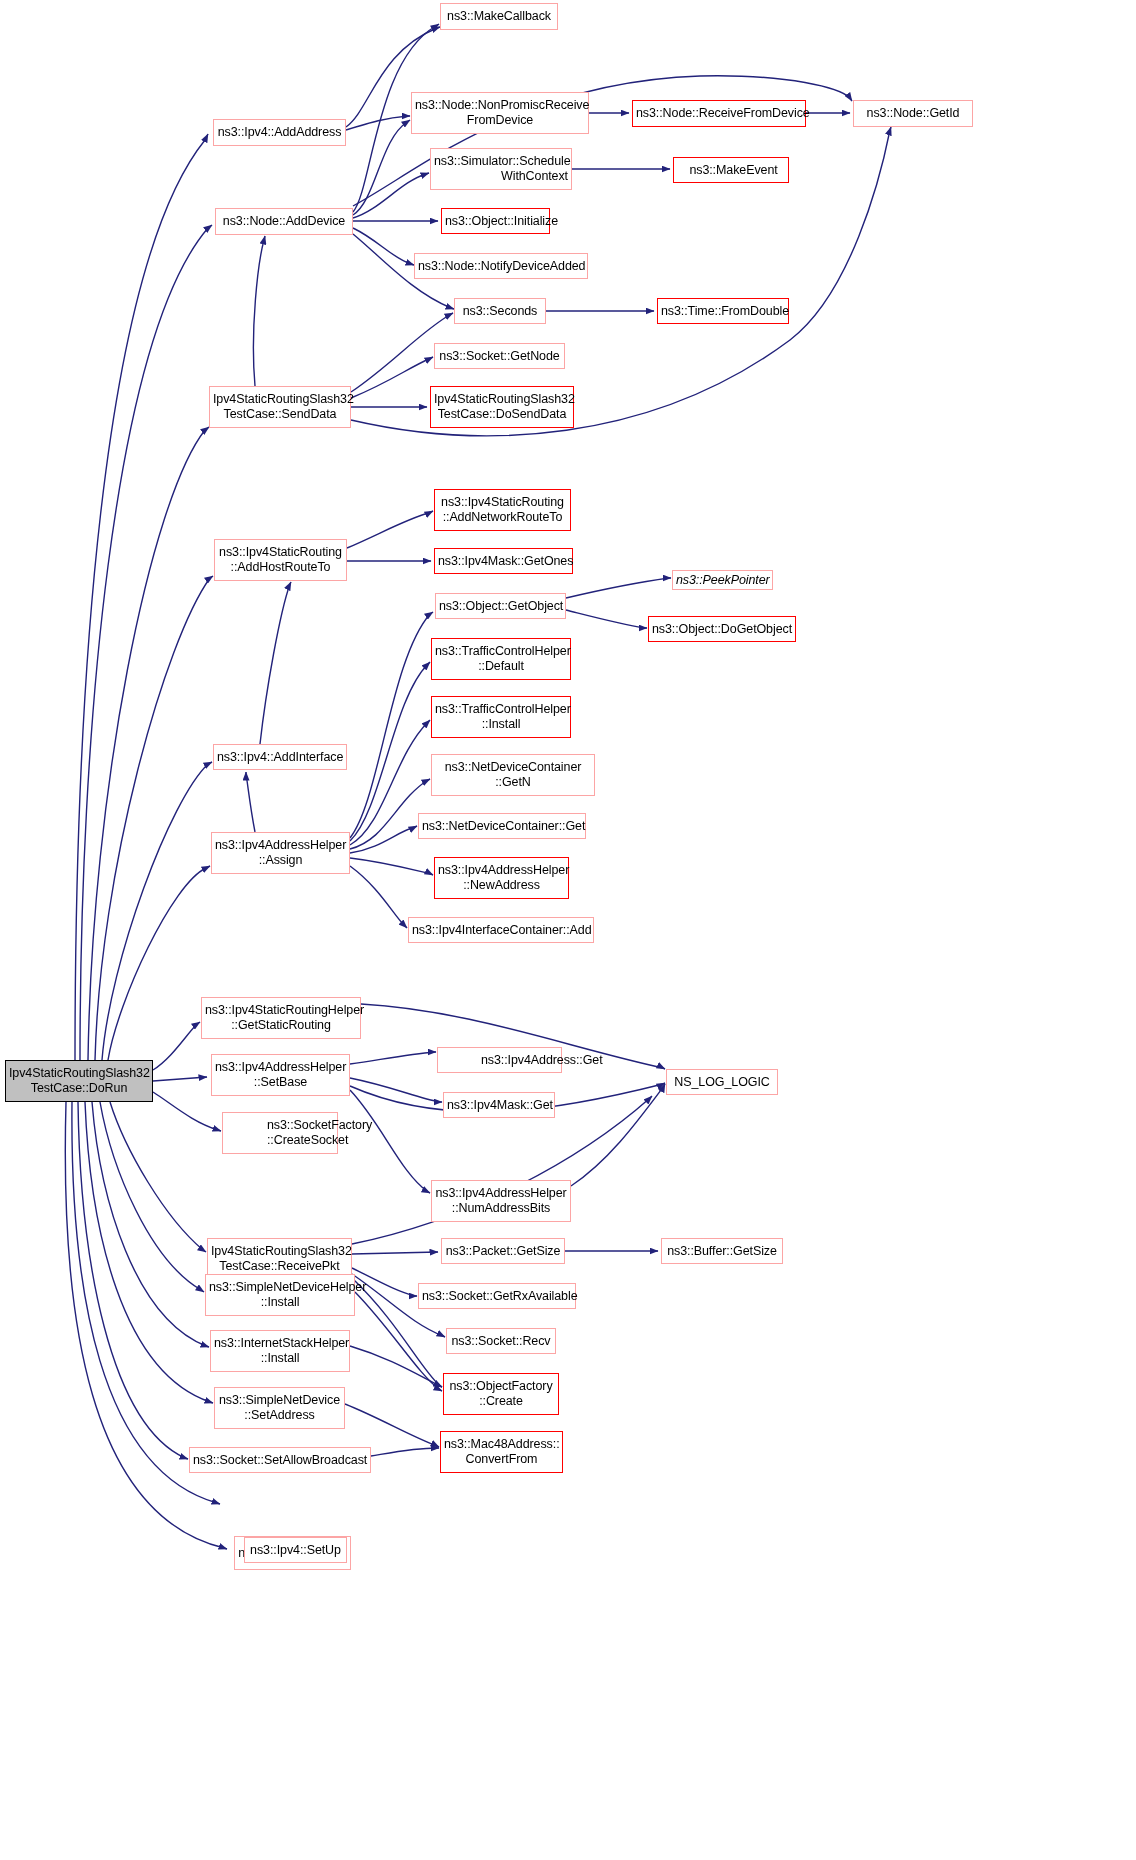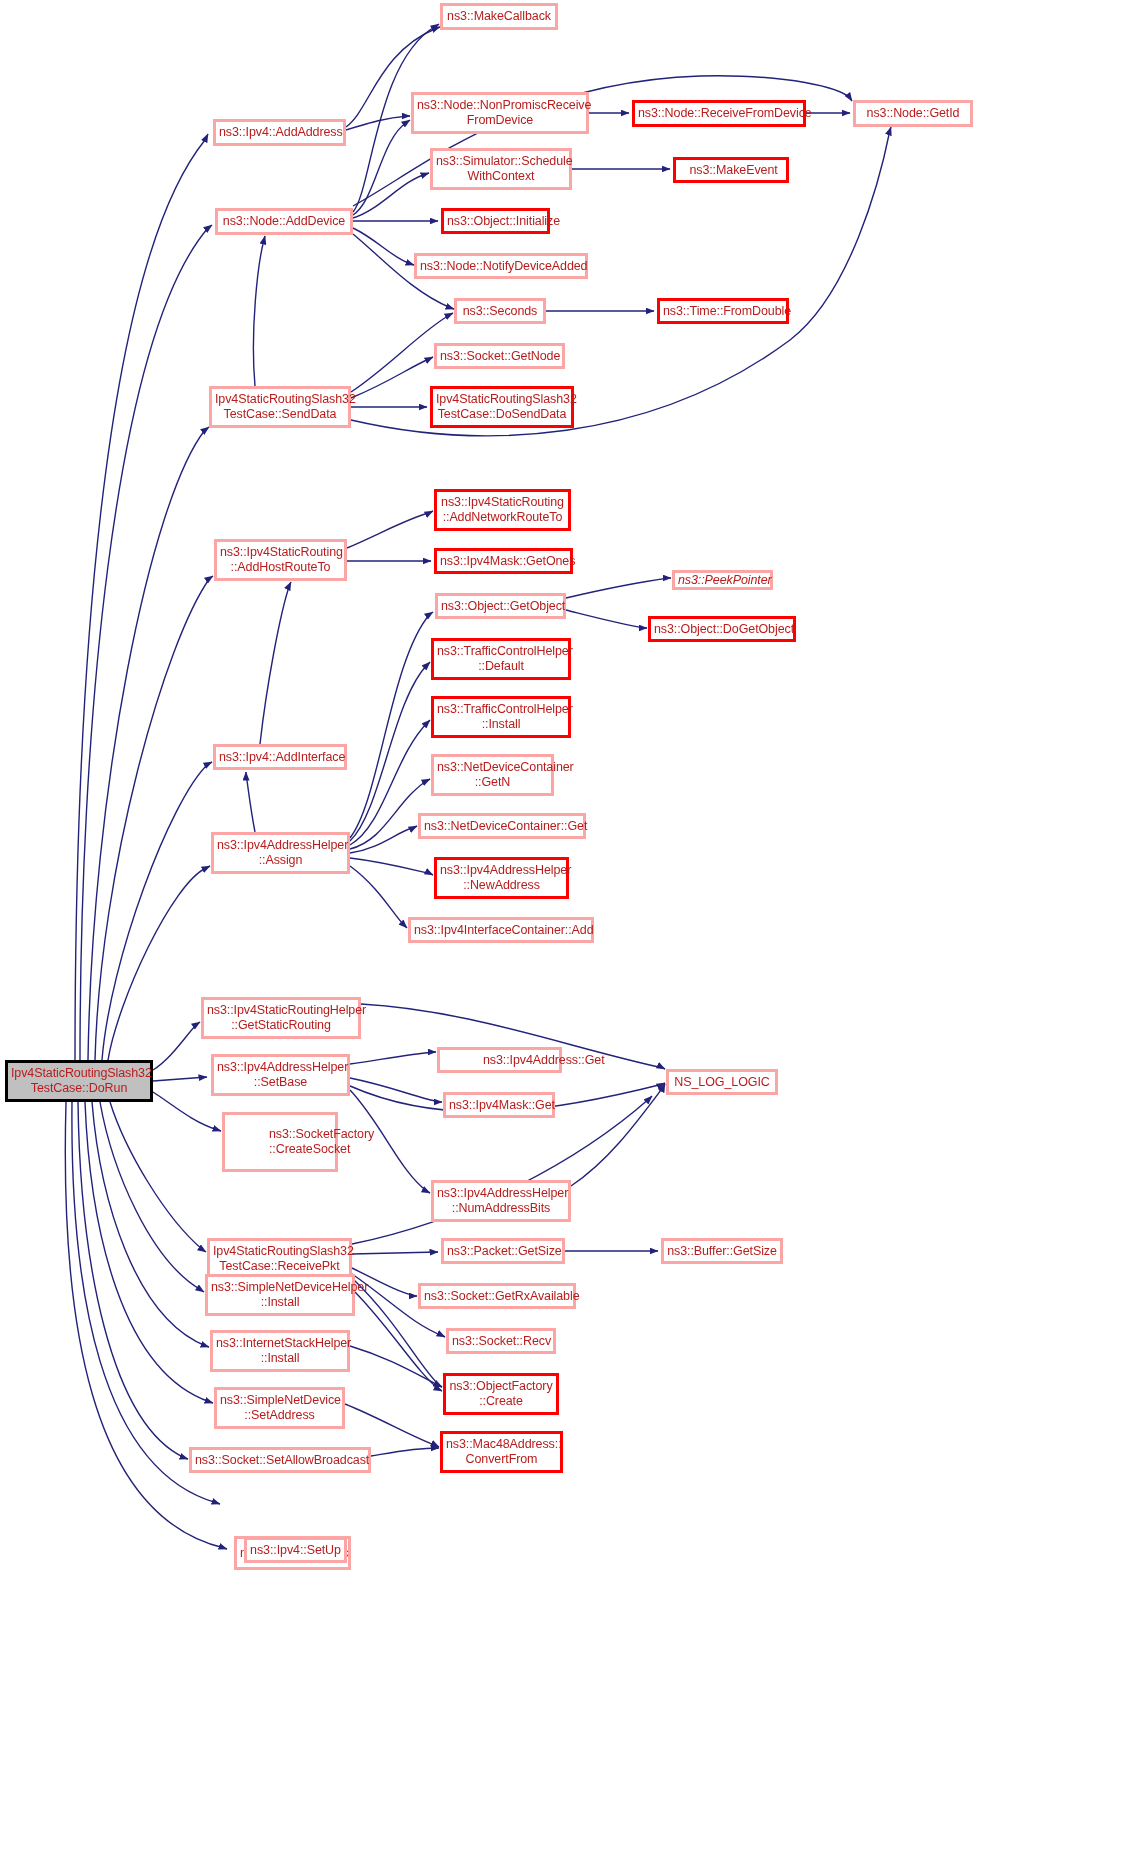--- a/index.html
+++ b/index.html
@@ -23,28 +23,28 @@
     left: 0;
     top: 0;
     width: 1136px;
     height: 1860px;
     pointer-events: none;
   }
   .gnode {
     position: absolute;
     box-sizing: border-box;
     background: #ffffff;
-    border: 3px solid #fca5a5;
+    border: 1px solid #fca5a5;
     display: flex;
     align-items: center;
     justify-content: center;
     text-align: center;
     font-size: 12.5px;
     line-height: 15px;
-    color: #b91c1c;
+    color: #000000;
     letter-spacing: -0.1px;
     white-space: pre-line;
     padding: 0 3px;
   }
   .gnode.red {
     border-color: #ff0000;
   }
   .gnode.root {
     background: #c0c0c0;
     border-color: #000000;
@@ -130,21 +130,21 @@
         <path d="M 345 1404 C 380 1418 410 1436 437 1446 L 439 1447" fill="none" stroke="#22227a" stroke-width="1.4" marker-end="url(#arrow)"></path>
         <path d="M 371 1456 C 395 1452 415 1448 437 1448 L 439 1448" fill="none" stroke="#22227a" stroke-width="1.4" marker-end="url(#arrow)"></path>
       </g>
   </svg>
   <div id="nodes">
       <div class="gnode" style="left: 440px; top: 3px; width: 118px; height: 27px;"><span class="lbl">ns3::MakeCallback</span></div>
       <div class="gnode" style="left: 411px; top: 92px; width: 178px; height: 42px;"><span class="lbl">ns3::Node::NonPromiscReceive
 FromDevice</span></div>
       <div class="gnode red" style="left: 632px; top: 100px; width: 174px; height: 27px;"><span class="lbl">ns3::Node::ReceiveFromDevice</span></div>
       <div class="gnode" style="left: 853px; top: 100px; width: 120px; height: 27px;"><span class="lbl">ns3::Node::GetId</span></div>
-      <div class="gnode" style="left: 430px; top: 148px; width: 142px; height: 42px;"><span class="lbl">ns3::Simulator::Schedule
+      <div class="gnode" style="left: 430px; top: 148px; width: 142px; height: 42px; text-align: right;"><span class="lbl">ns3::Simulator::Schedule
 WithContext</span></div>
       <div class="gnode red" style="left: 673px; top: 157px; width: 116px; height: 26px; padding-left: 8px;"><span class="lbl">ns3::MakeEvent</span></div>
       <div class="gnode" style="left: 213px; top: 119px; width: 133px; height: 27px;"><span class="lbl">ns3::Ipv4::AddAddress</span></div>
       <div class="gnode" style="left: 215px; top: 208px; width: 138px; height: 27px;"><span class="lbl">ns3::Node::AddDevice</span></div>
       <div class="gnode red" style="left: 441px; top: 208px; width: 109px; height: 26px;"><span class="lbl">ns3::Object::Initialize</span></div>
       <div class="gnode" style="left: 414px; top: 253px; width: 174px; height: 26px;"><span class="lbl">ns3::Node::NotifyDeviceAdded</span></div>
       <div class="gnode" style="left: 454px; top: 298px; width: 92px; height: 26px;"><span class="lbl">ns3::Seconds</span></div>
       <div class="gnode red" style="left: 657px; top: 298px; width: 132px; height: 26px;"><span class="lbl">ns3::Time::FromDouble</span></div>
       <div class="gnode" style="left: 434px; top: 343px; width: 131px; height: 26px;"><span class="lbl">ns3::Socket::GetNode</span></div>
       <div class="gnode" style="left: 209px; top: 386px; width: 142px; height: 42px;"><span class="lbl">Ipv4StaticRoutingSlash32
@@ -156,37 +156,37 @@
       <div class="gnode" style="left: 214px; top: 539px; width: 133px; height: 42px;"><span class="lbl">ns3::Ipv4StaticRouting
 ::AddHostRouteTo</span></div>
       <div class="gnode red" style="left: 434px; top: 548px; width: 139px; height: 26px;"><span class="lbl">ns3::Ipv4Mask::GetOnes</span></div>
       <div class="gnode" style="left: 435px; top: 593px; width: 131px; height: 26px;"><span class="lbl">ns3::Object::GetObject</span></div>
       <div class="gnode" style="left: 672px; top: 570px; width: 101px; height: 20px; font-style: italic;"><span class="lbl">ns3::PeekPointer</span></div>
       <div class="gnode red" style="left: 648px; top: 616px; width: 148px; height: 26px;"><span class="lbl">ns3::Object::DoGetObject</span></div>
       <div class="gnode red" style="left: 431px; top: 638px; width: 140px; height: 42px;"><span class="lbl">ns3::TrafficControlHelper
 ::Default</span></div>
       <div class="gnode red" style="left: 431px; top: 696px; width: 140px; height: 42px;"><span class="lbl">ns3::TrafficControlHelper
 ::Install</span></div>
-      <div class="gnode" style="left: 431px; top: 754px; width: 123px; height: 42px;"><span class="lbl">ns3::NetDeviceContainer
+      <div class="gnode" style="left: 431px; top: 754px; width: 164px; height: 42px;"><span class="lbl">ns3::NetDeviceContainer
 ::GetN</span></div>
       <div class="gnode" style="left: 213px; top: 744px; width: 134px; height: 26px;"><span class="lbl">ns3::Ipv4::AddInterface</span></div>
       <div class="gnode" style="left: 418px; top: 813px; width: 168px; height: 26px;"><span class="lbl">ns3::NetDeviceContainer::Get</span></div>
       <div class="gnode" style="left: 211px; top: 832px; width: 139px; height: 42px;"><span class="lbl">ns3::Ipv4AddressHelper
 ::Assign</span></div>
       <div class="gnode red" style="left: 434px; top: 857px; width: 135px; height: 42px;"><span class="lbl">ns3::Ipv4AddressHelper
 ::NewAddress</span></div>
       <div class="gnode" style="left: 408px; top: 917px; width: 186px; height: 26px;"><span class="lbl">ns3::Ipv4InterfaceContainer::Add</span></div>
       <div class="gnode" style="left: 201px; top: 997px; width: 160px; height: 42px;"><span class="lbl">ns3::Ipv4StaticRoutingHelper
 ::GetStaticRouting</span></div>
       <div class="gnode" style="left: 211px; top: 1054px; width: 139px; height: 42px;"><span class="lbl">ns3::Ipv4AddressHelper
 ::SetBase</span></div>
       <div class="gnode" style="left: 437px; top: 1047px; width: 125px; height: 26px; padding-left: 43px;"><span class="lbl">ns3::Ipv4Address::Get</span></div>
       <div class="gnode" style="left: 443px; top: 1092px; width: 112px; height: 26px;"><span class="lbl">ns3::Ipv4Mask::Get</span></div>
       <div class="gnode" style="left: 666px; top: 1069px; width: 112px; height: 26px;"><span class="lbl">NS_LOG_LOGIC</span></div>
-      <div class="gnode" style="left: 222px; top: 1112px; width: 116px; height: 60px; padding-left: 44px;"><span class="lbl">ns3::SocketFactory
+      <div class="gnode" style="left: 222px; top: 1112px; width: 116px; height: 42px; padding-left: 44px;"><span class="lbl">ns3::SocketFactory
 ::CreateSocket</span></div>
       <div class="gnode root" style="left: 5px; top: 1060px; width: 148px; height: 42px;"><span class="lbl">Ipv4StaticRoutingSlash32
 TestCase::DoRun</span></div>
       <div class="gnode" style="left: 431px; top: 1180px; width: 140px; height: 42px;"><span class="lbl">ns3::Ipv4AddressHelper
 ::NumAddressBits</span></div>
       <div class="gnode" style="left: 207px; top: 1238px; width: 145px; height: 42px;"><span class="lbl">Ipv4StaticRoutingSlash32
 TestCase::ReceivePkt</span></div>
       <div class="gnode" style="left: 441px; top: 1238px; width: 124px; height: 26px;"><span class="lbl">ns3::Packet::GetSize</span></div>
       <div class="gnode" style="left: 661px; top: 1238px; width: 122px; height: 26px;"><span class="lbl">ns3::Buffer::GetSize</span></div>
       <div class="gnode" style="left: 418px; top: 1283px; width: 158px; height: 26px;"><span class="lbl">ns3::Socket::GetRxAvailable</span></div>

